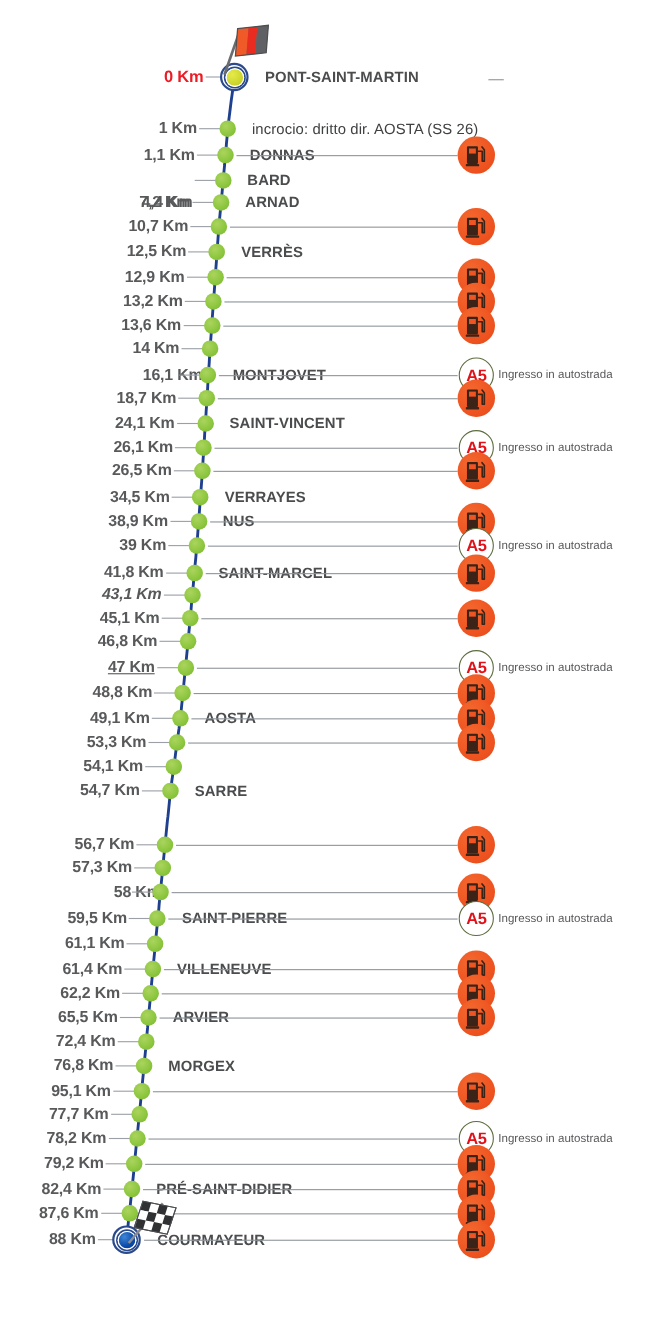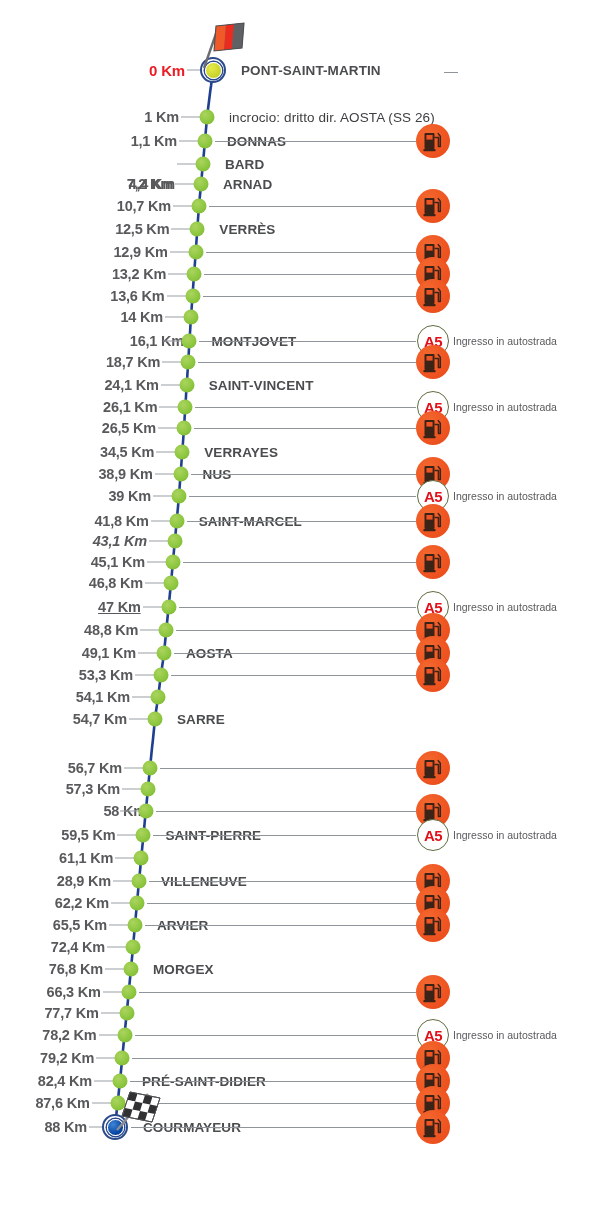--- a/index.html
+++ b/index.html
@@ -546,21 +546,21 @@
           <div class="a5">A5</div>
         </div>
         <div class="a5-label" style="left: 453px;">Ingresso in autostrada</div>
       </div>
       <div class="row" style="top: 858px;">
         <div class="km" style="right: 486.761px;">61,1 Km</div>
         <div class="leader-left" style="left: 115.239px; width: 20px;"></div>
         <div class="dot" style="left: 141.239px;"></div>
       </div>
       <div class="row" style="top: 881px;">
-        <div class="km" style="right: 489px;">28,9 Km</div>
+        <div class="km" style="right: 489px;">61,4 Km</div>
         <div class="leader-left" style="left: 113px; width: 20px;"></div>
         <div class="dot" style="left: 139px;"></div>
         <div class="place" style="left: 161px;">VILLENEUVE</div>
         <div class="leader-right" style="left: 149px; width: 267px; top: 0px;"></div>
         <div class="icon-wrap" style="left: 433px;">
           <div class="fuel">
             <svg width="20" height="22" viewBox="0 0 20 22" xmlns="http://www.w3.org/2000/svg">
               <rect x="1.5" y="3" width="10" height="16" rx="1" fill="#3b2318"></rect>
               <rect x="3.4" y="5" width="6.2" height="4.6" fill="#ef5423"></rect>
               <rect x="0.4" y="19" width="12.2" height="2.2" rx="0.8" fill="#3b2318"></rect>
@@ -607,21 +607,21 @@
         <div class="leader-left" style="left: 107px; width: 20px;"></div>
         <div class="dot" style="left: 133px;"></div>
       </div>
       <div class="row" style="top: 969px;">
         <div class="km" style="right: 497px;">76,8 Km</div>
         <div class="leader-left" style="left: 105px; width: 20px;"></div>
         <div class="dot" style="left: 131px;"></div>
         <div class="place" style="left: 153px;">MORGEX</div>
       </div>
       <div class="row" style="top: 992px;">
-        <div class="km" style="right: 499.259px;">66,3 Km</div>
+        <div class="km" style="right: 499.259px;">95,1 Km</div>
         <div class="leader-left" style="left: 102.741px; width: 20px;"></div>
         <div class="dot" style="left: 128.741px;"></div>
         <div class="leader-right" style="left: 138.741px; width: 277.259px; top: 0px;"></div>
         <div class="icon-wrap" style="left: 433px;">
           <div class="fuel">
             <svg width="20" height="22" viewBox="0 0 20 22" xmlns="http://www.w3.org/2000/svg">
               <rect x="1.5" y="3" width="10" height="16" rx="1" fill="#3b2318"></rect>
               <rect x="3.4" y="5" width="6.2" height="4.6" fill="#ef5423"></rect>
               <rect x="0.4" y="19" width="12.2" height="2.2" rx="0.8" fill="#3b2318"></rect>
               <path d="M12 7.5 L15.4 7.5 L15.4 16.5 L17.3 16.5 L17.3 6.2 L15.2 3.6" fill="none" stroke="#3b2318" stroke-width="1.5" stroke-linecap="round" stroke-linejoin="round"></path>

